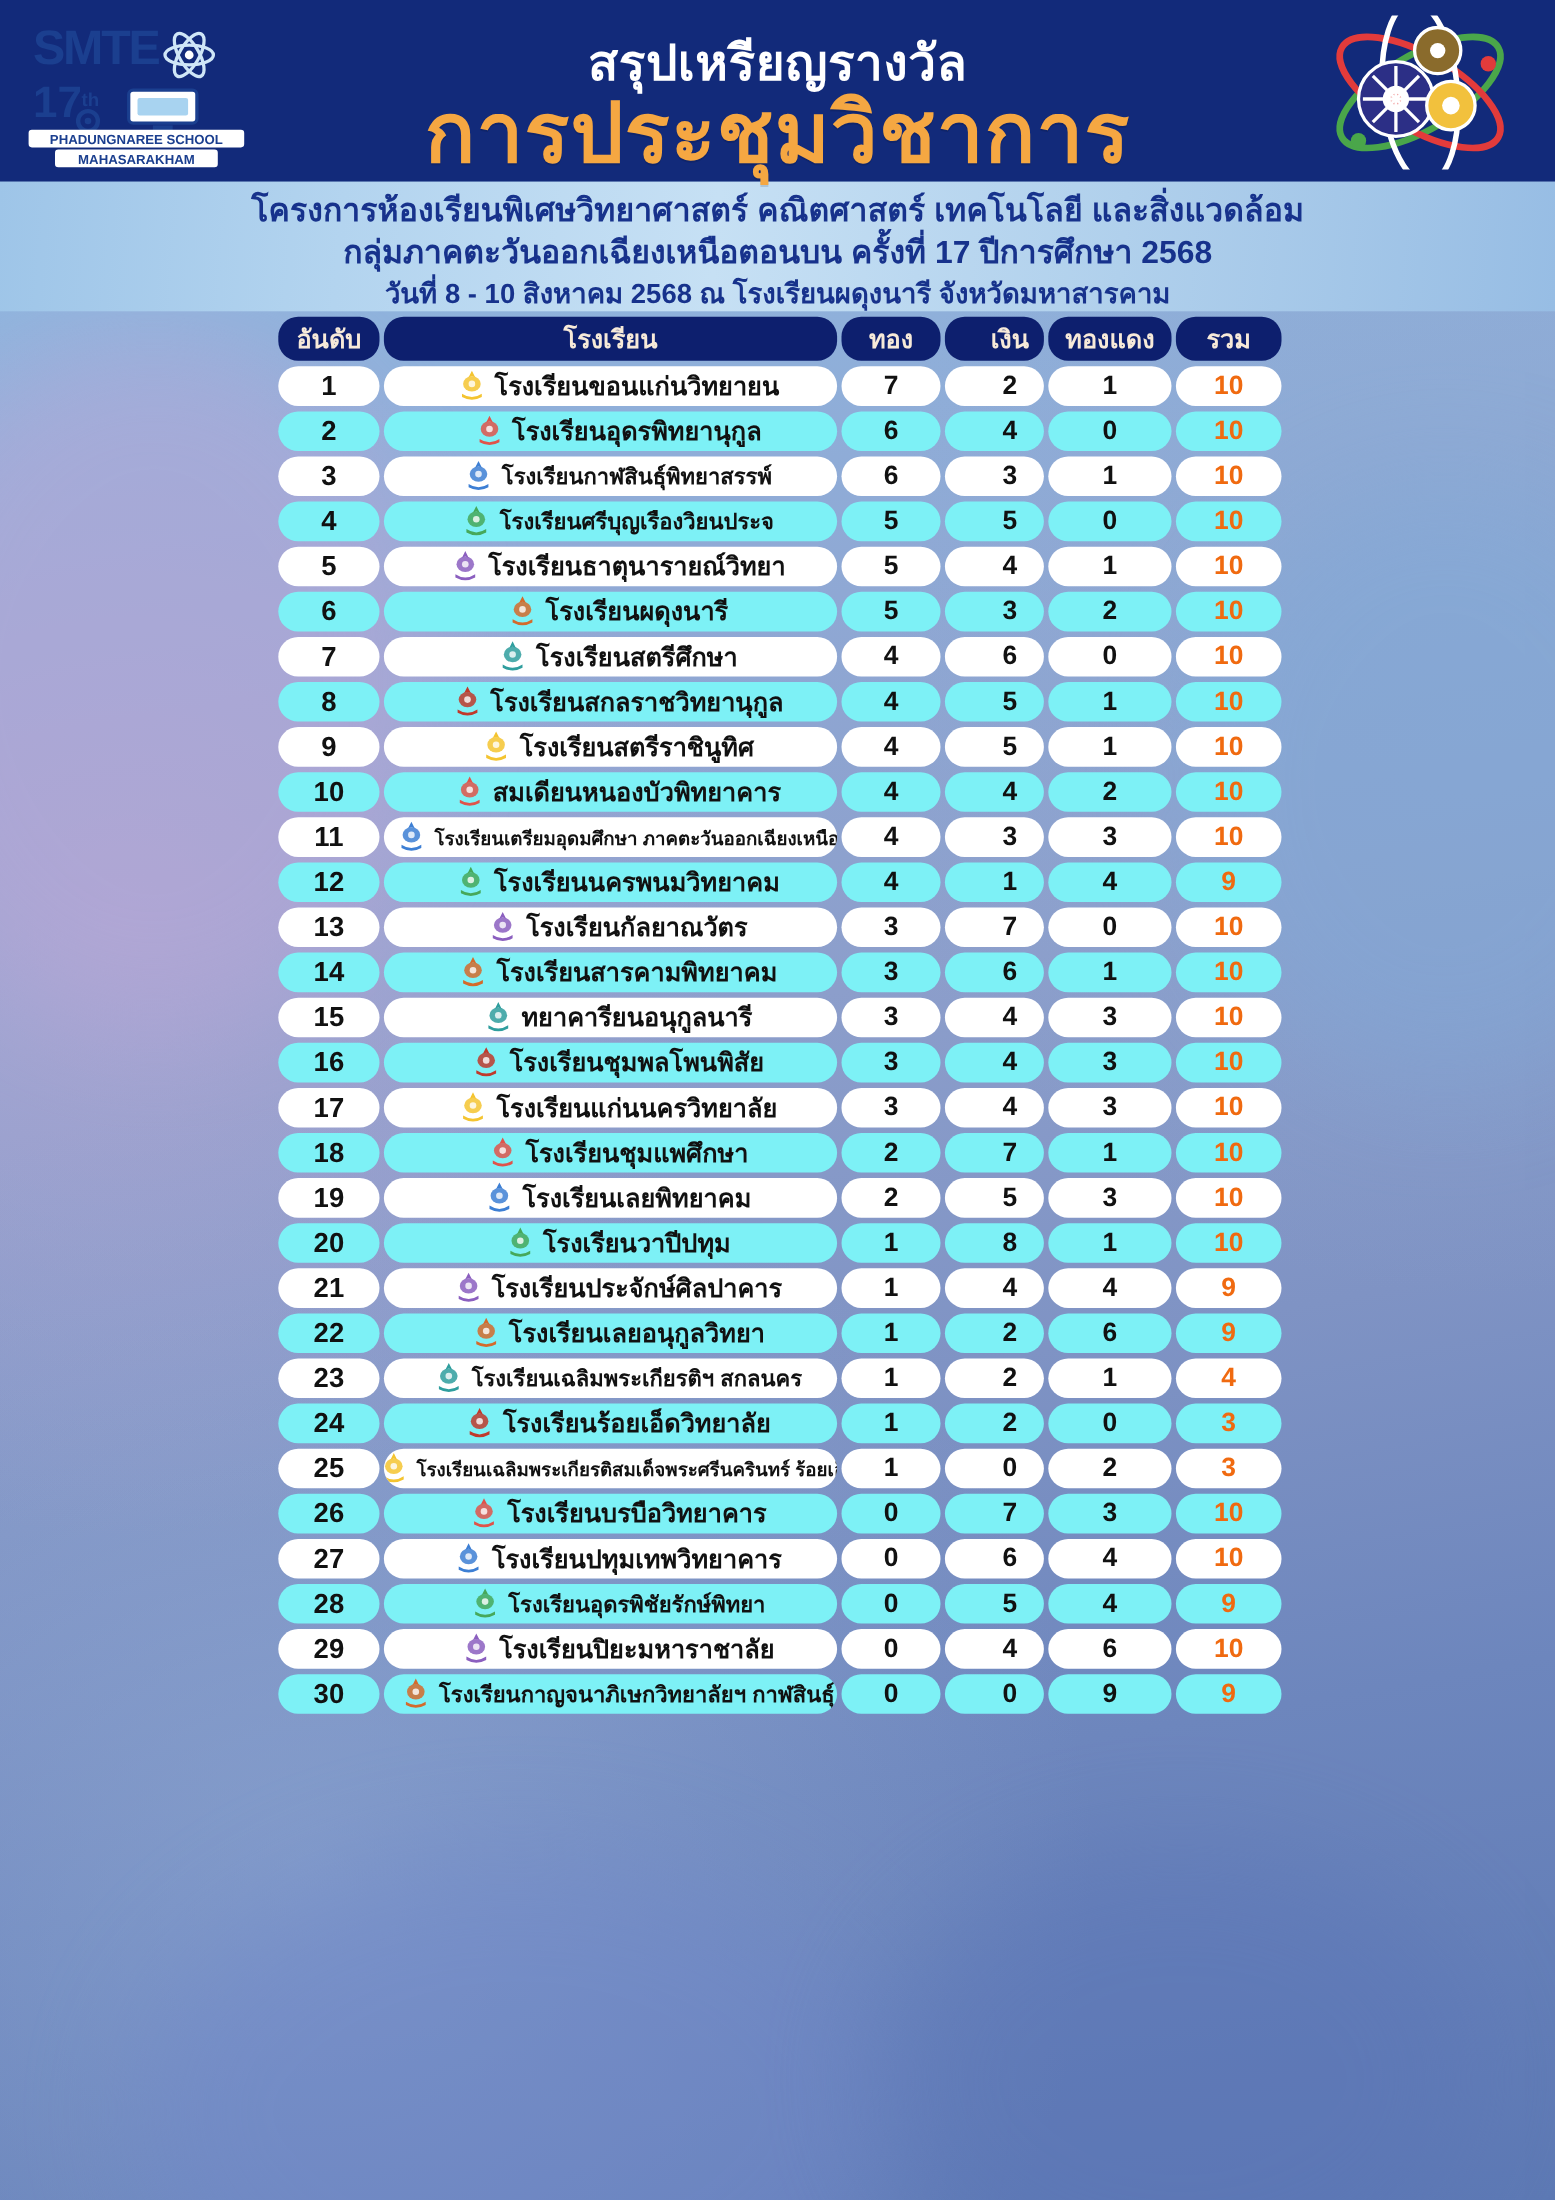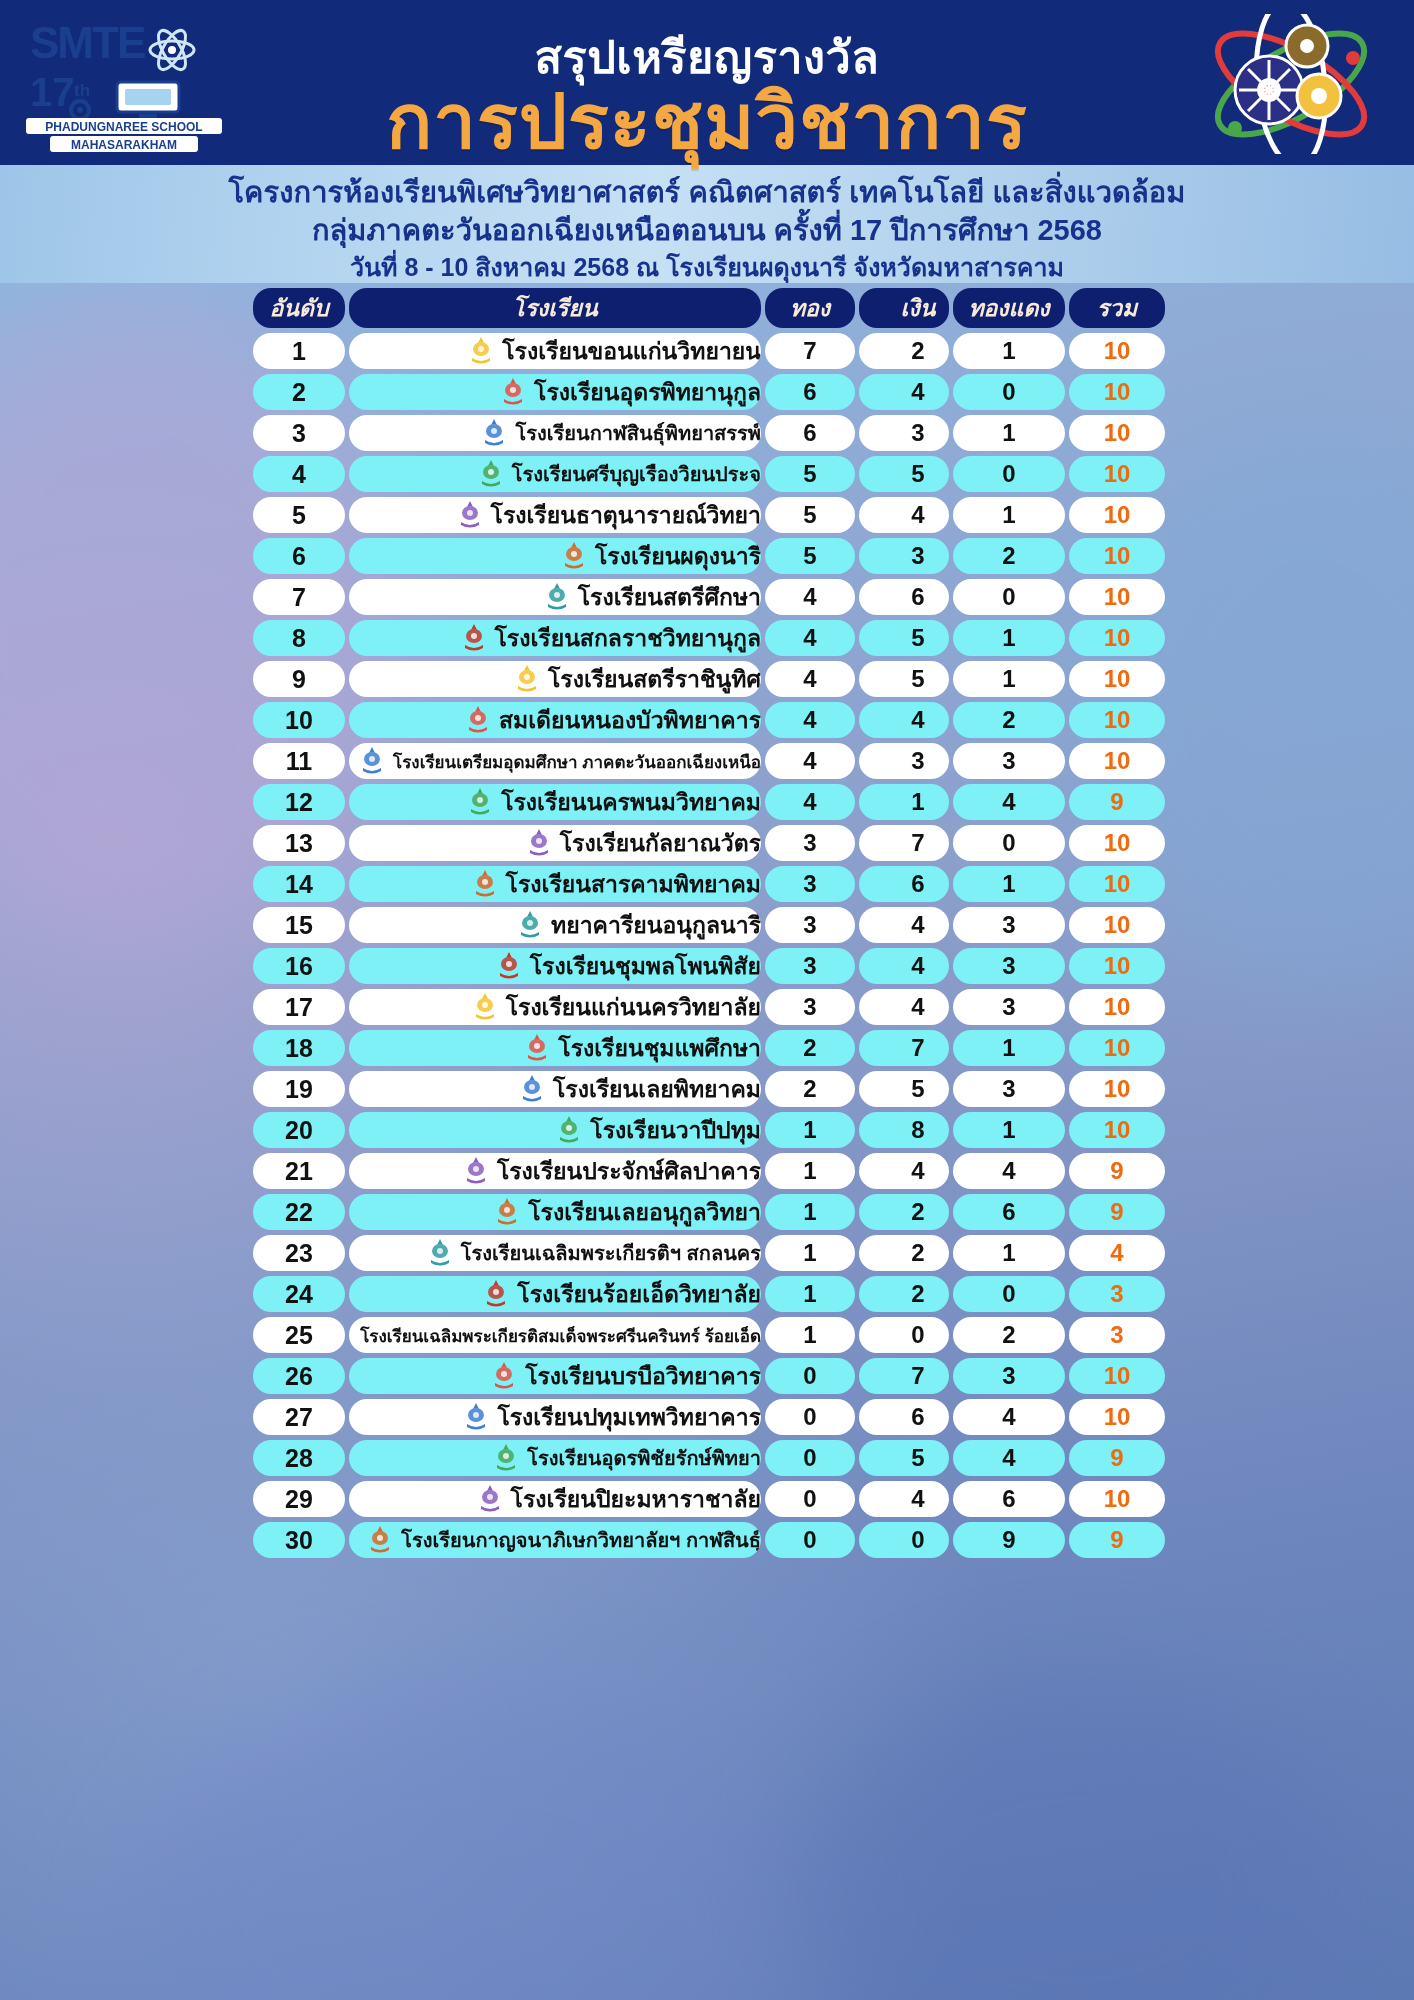--- a/index.html
+++ b/index.html
@@ -124,21 +124,20 @@
   }
   .th {
     background: #0d1f6e;
     color: #f7ead9;
     font-weight: bold;
     font-size: 23px;
     display: flex;
     align-items: center;
     justify-content: center;
     border-radius: 18px;
-    font-style: italic;
   }
   .c-rank  { width: 92px; flex: 0 0 92px; }
   .c-name  { width: 412px; flex: 0 0 412px; }
   .c-gold  { width: 90px; flex: 0 0 90px; }
   .c-silv  { width: 90px; flex: 0 0 90px; padding-left: 28px; }
   .c-bron  { width: 112px; flex: 0 0 112px; }
   .c-tot   { width: 96px; flex: 0 0 96px; }
 
   .row {
     display: flex;
@@ -152,21 +151,21 @@
     justify-content: center;
     border-radius: 18px;
     font-weight: bold;
     font-size: 24px;
     color: #111;
     background: #ffffff;
   }
   .row.alt .cell { background: #7df1f6; }
 
   .cell.name {
-    justify-content: flex-end;
+    justify-content: center;
     padding-left: 14px;
     font-size: 23px;
     color: #111;
     gap: 8px;
     overflow: hidden;
   }
   .cell.name .sname { white-space: nowrap; }
   .cell.name.long .sname { font-size: 17px; }
   .cell.name.mid  .sname { font-size: 20px; }
   .cell.total { color: #f06a10; font-size: 24px; }

